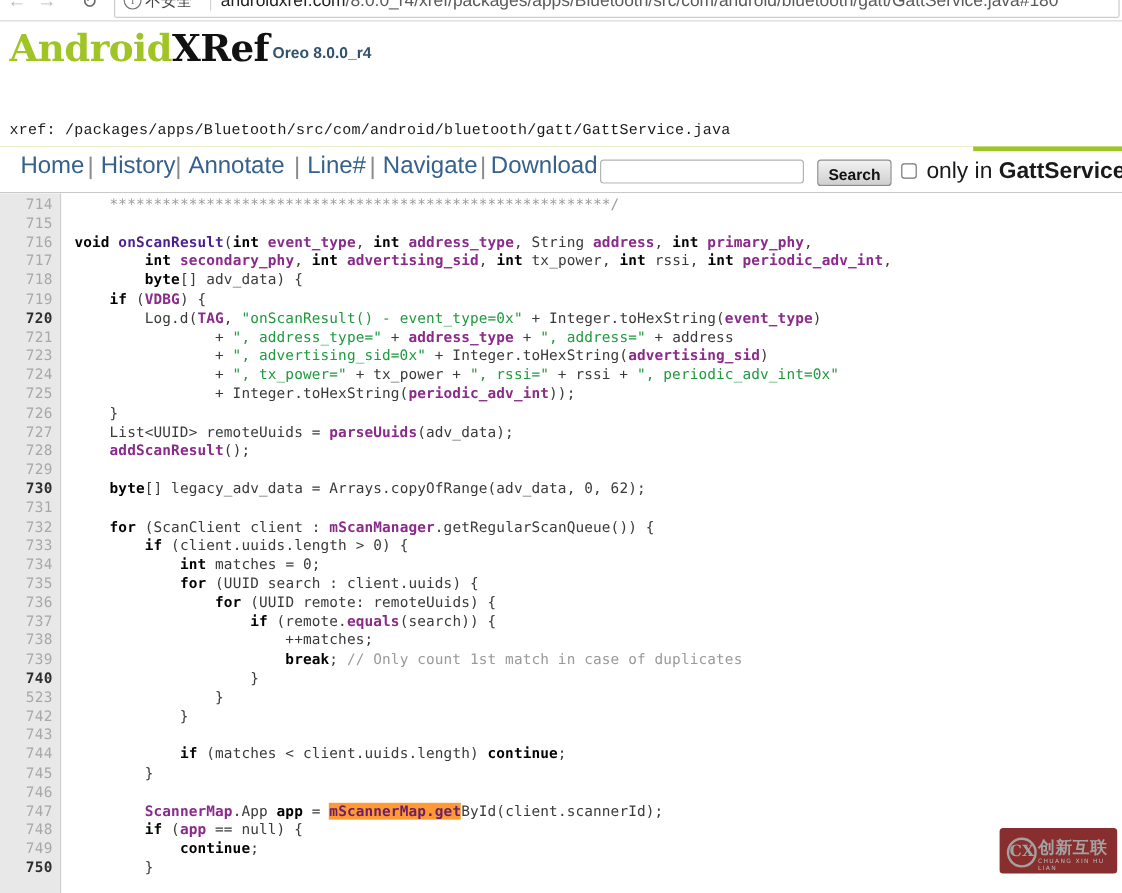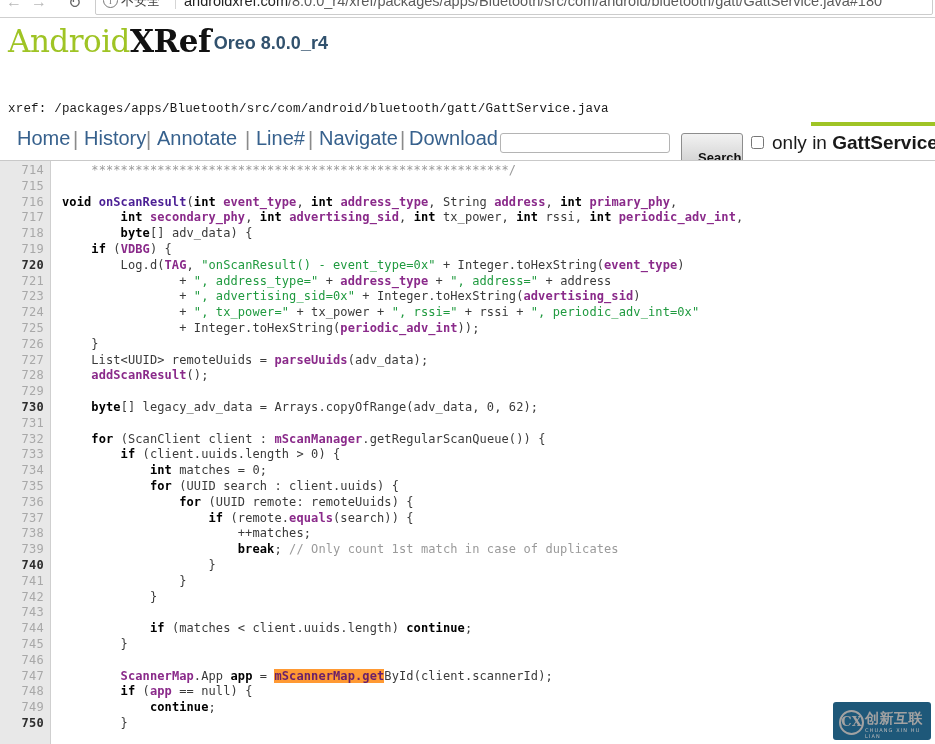--- a/index.html
+++ b/index.html
@@ -99,36 +99,36 @@
     background: #fff;
   }
   .logo {
     position: absolute;
     top: 8px; left: 8px;
     white-space: nowrap;
     line-height: 1;
   }
   .logo .l-android {
     font-family: "DejaVu Serif", serif;
-    font-weight: normal;
+    font-weight: bold;
     font-size: 31px;
     color: #9fc425;
     letter-spacing: -0.5px;
   }
   .logo .l-xref {
     font-family: "DejaVu Serif", serif;
     font-weight: bold;
     font-size: 31px;
     color: #111111;
     letter-spacing: -0.5px;
   }
   .logo .l-ver {
     font-family: "Liberation Sans", sans-serif;
     font-weight: bold;
-    font-size: 18px;
+    font-size: 13px;
     color: #31516d;
     margin-left: 3px;
     position: relative;
     top: -3px;
   }
 
   .xref-path {
     position: absolute;
     top: 84px; left: 8px;
     font-family: Liberation Mono, monospace;
@@ -202,21 +202,21 @@
     width: 62px;
     height: 22px;
     border: 1px solid #8d8d8d;
     border-radius: 3px;
     background: linear-gradient(#f2f2f2, #cfcfcf);
     font-family: "Liberation Sans", sans-serif;
     font-size: 13px;
     font-weight: bold;
     color: #111;
     cursor: pointer;
-    padding: 16px;
+    padding: 4px;
   }
   .only-check {
     position: absolute;
     top: 118px; left: 751px;
     width: 13px; height: 13px;
     margin: 0;
     cursor: pointer;
   }
   .only-label {
     position: absolute;
@@ -297,23 +297,23 @@
   .id  { color: #8a2a8a; font-weight: bold; }            
   .idb { color: #4b1f94; font-weight: bold; }            
   .str { color: #1f9a3f; }                               
   .cmt { color: #9a9a9a; }                               
   .pl  { color: #3a3a3a; }                               
   .hl  { background: #ff9933; color: #6a1f6a; font-weight: bold; }
 
   
   .watermark {
     position: absolute;
-    right: 4px; bottom: 4px;
+    right: 4px; bottom: 16px;
     width: 98px; height: 38px;
-    background: #0c4a6e;
+    background: #7f1d1d;
     border-radius: 3px;
     opacity: 0.92;
   }
   .watermark .wm-badge {
     position: absolute;
     left: 6px; top: 8px;
     width: 21px; height: 21px;
     border: 2px solid #9b9b9b;
     border-radius: 50%;
     color: #9b9b9b;
@@ -413,21 +413,21 @@
         <div class="code-row"><span class="lno">731</span><span class="src"></span></div>
         <div class="code-row"><span class="lno">732</span><span class="src"><span class="pl">    </span><span class="k">for </span><span class="pl">(ScanClient client : </span><span class="id">mScanManager</span><span class="pl">.getRegularScanQueue()) {</span></span></div>
         <div class="code-row"><span class="lno">733</span><span class="src"><span class="pl">        </span><span class="k">if </span><span class="pl">(client.uuids.length &gt; 0) {</span></span></div>
         <div class="code-row"><span class="lno">734</span><span class="src"><span class="pl">            </span><span class="k">int </span><span class="pl">matches = 0;</span></span></div>
         <div class="code-row"><span class="lno">735</span><span class="src"><span class="pl">            </span><span class="k">for </span><span class="pl">(UUID search : client.uuids) {</span></span></div>
         <div class="code-row"><span class="lno">736</span><span class="src"><span class="pl">                </span><span class="k">for </span><span class="pl">(UUID remote: remoteUuids) {</span></span></div>
         <div class="code-row"><span class="lno">737</span><span class="src"><span class="pl">                    </span><span class="k">if </span><span class="pl">(remote.</span><span class="id">equals</span><span class="pl">(search)) {</span></span></div>
         <div class="code-row"><span class="lno">738</span><span class="src"><span class="pl">                        ++matches;</span></span></div>
         <div class="code-row"><span class="lno">739</span><span class="src"><span class="pl">                        </span><span class="k">break</span><span class="pl">; </span><span class="cmt">// Only count 1st match in case of duplicates</span></span></div>
         <div class="code-row tens"><span class="lno">740</span><span class="src"><span class="pl">                    }</span></span></div>
-        <div class="code-row"><span class="lno">741</span><span class="src"><span class="pl">                }</span></span></div>
+        <div class="code-row"><span class="lno">523</span><span class="src"><span class="pl">                }</span></span></div>
         <div class="code-row"><span class="lno">742</span><span class="src"><span class="pl">            }</span></span></div>
         <div class="code-row"><span class="lno">743</span><span class="src"></span></div>
         <div class="code-row"><span class="lno">744</span><span class="src"><span class="pl">            </span><span class="k">if </span><span class="pl">(matches &lt; client.uuids.length) </span><span class="k">continue</span><span class="pl">;</span></span></div>
         <div class="code-row"><span class="lno">745</span><span class="src"><span class="pl">        }</span></span></div>
         <div class="code-row"><span class="lno">746</span><span class="src"></span></div>
         <div class="code-row"><span class="lno">747</span><span class="src"><span class="pl">        </span><span class="id">ScannerMap</span><span class="pl">.App </span><span class="k">app</span><span class="pl"> = </span><span class="hl">mScannerMap.get</span><span class="pl">ById(client.scannerId);</span></span></div>
         <div class="code-row"><span class="lno">748</span><span class="src"><span class="pl">        </span><span class="k">if </span><span class="pl">(</span><span class="id">app</span><span class="pl"> == null) {</span></span></div>
         <div class="code-row"><span class="lno">749</span><span class="src"><span class="pl">            </span><span class="k">continue</span><span class="pl">;</span></span></div>
         <div class="code-row tens"><span class="lno">750</span><span class="src"><span class="pl">        }</span></span></div>
       </div>

